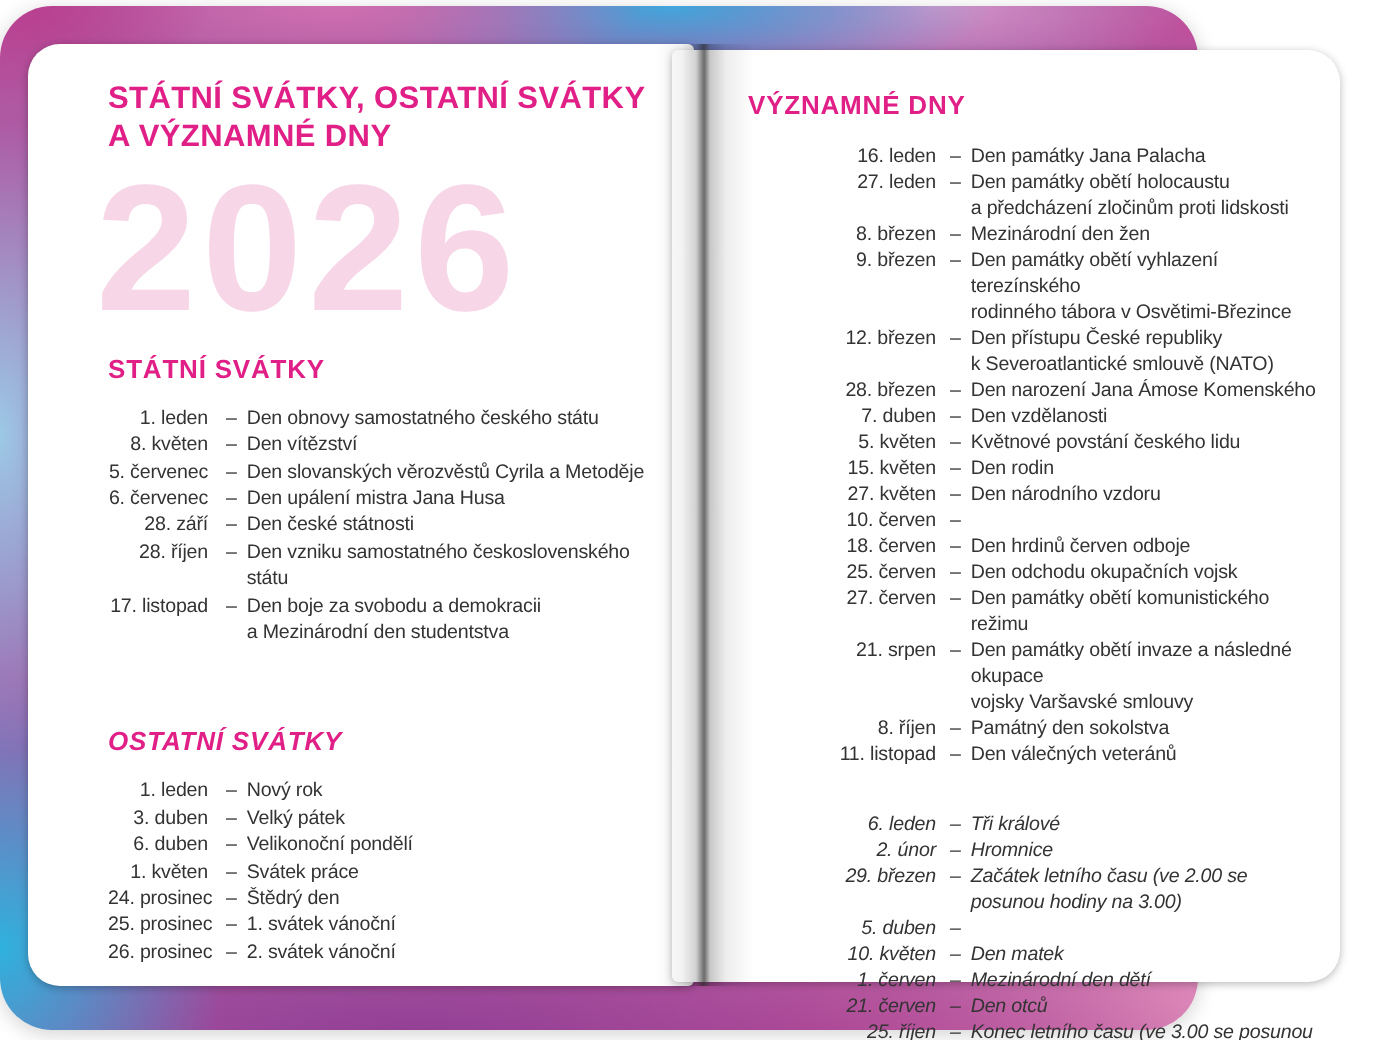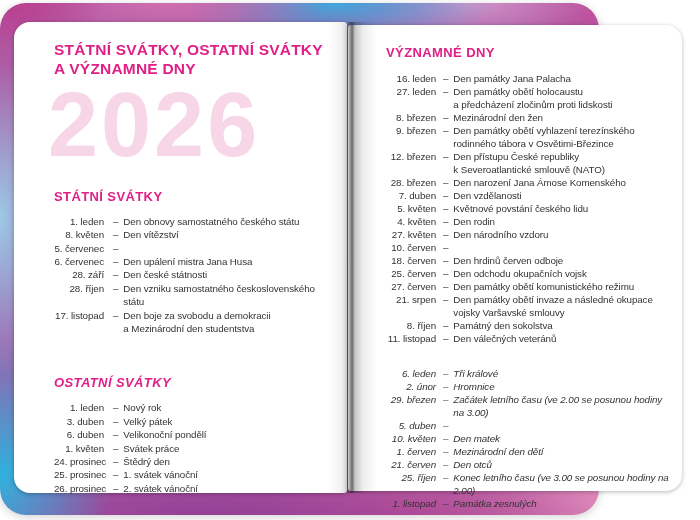--- a/index.html
+++ b/index.html
@@ -27,21 +27,21 @@
   .page{
     position:absolute;background:#ffffff;box-sizing:border-box;color:#363636;
   }
   .page-left{
     left:14px;top:19px;width:333px;height:471px;
     border-radius:16px 3px 3px 16px;
     padding:18px 12px 0 40px;
     box-shadow:0 1px 4px rgba(0,0,0,.28);
   }
   .page-right{
-    left:348px;top:22px;width:334px;height:466px;
+    left:336px;top:22px;width:334px;height:466px;
     border-radius:3px 16px 16px 3px;
     padding:20px 10px 0 38px;
     box-shadow:0 1px 4px rgba(0,0,0,.28);
   }
   .gutter-shade{
     position:absolute;left:327px;top:19px;width:50px;height:471px;z-index:5;pointer-events:none;
     background:linear-gradient(90deg,
       rgba(0,0,0,0) 0%, rgba(0,0,0,.05) 28%, rgba(0,0,0,.18) 42%,
       rgba(30,30,30,.62) 49.4%, rgba(45,45,45,.68) 50.6%,
       rgba(0,0,0,.22) 56%, rgba(0,0,0,.07) 72%, rgba(0,0,0,0) 100%);
@@ -50,27 +50,27 @@
     margin:0;color:var(--accent);font-size:15.5px;line-height:19px;font-weight:bold;
     letter-spacing:.2px;white-space:pre-line;
   }
   .year{
     margin-top:6px;margin-left:-6px;font-size:90px;line-height:.92;font-weight:bold;
     color:var(--year-pink);letter-spacing:3px;
   }
   .section-title{
     margin:0;color:var(--accent);font-size:13px;font-weight:bold;letter-spacing:.4px;
   }
-  .sec-statni .section-title{margin-top:22px;}
+  .sec-statni .section-title{margin-top:10px;}
   .sec-ostatni .section-title{margin-top:40px;font-style:italic;}
   .page-right .section-title{margin-top:0;}
   .rows{margin-top:11px;}
   .page-right .rows{margin-top:12px;}
   .row{display:flex;font-size:9.8px;line-height:13.4px;color:#333;letter-spacing:-.1px;}
-  .page-right .row{line-height:13px;}
+  .page-right .row{line-height:13px;margin-left:44px;}
   .date{flex:none;width:50px;text-align:right;white-space:nowrap;}
   .dash{flex:none;margin:0 5px 0 9px;}
   .page-right .dash{margin:0 5px 0 7px;}
   .desc{white-space:pre-line;}
   .rows.italic-group{margin-top:22px;font-style:italic;}
 </style>
 </head>
 <body style="--accent: #e01f87; --year-pink: #f7d6e7;">
 
 <div class="book">
@@ -92,20 +92,21 @@
 
           <div class="row">
             <span class="date">8. květen</span>
             <span class="dash">–</span>
             <span class="desc">Den vítězství</span>
           </div>
 
           <div class="row">
             <span class="date">5. červenec</span>
             <span class="dash">–</span>
+            <span class="desc">Den slovanských věrozvěstů Cyrila a Metoděje</span>
           </div>
 
           <div class="row">
             <span class="date">6. červenec</span>
             <span class="dash">–</span>
             <span class="desc">Den upálení mistra Jana Husa</span>
           </div>
 
           <div class="row">
             <span class="date">28. září</span>
@@ -227,21 +228,21 @@
           <span class="desc">Den vzdělanosti</span>
         </div>
 
         <div class="row">
           <span class="date">5. květen</span>
           <span class="dash">–</span>
           <span class="desc">Květnové povstání českého lidu</span>
         </div>
 
         <div class="row">
-          <span class="date">4. květen</span>
+          <span class="date">15. květen</span>
           <span class="dash">–</span>
           <span class="desc">Den rodin</span>
         </div>
 
         <div class="row">
           <span class="date">27. květen</span>
           <span class="dash">–</span>
           <span class="desc">Den národního vzdoru</span>
         </div>
 

